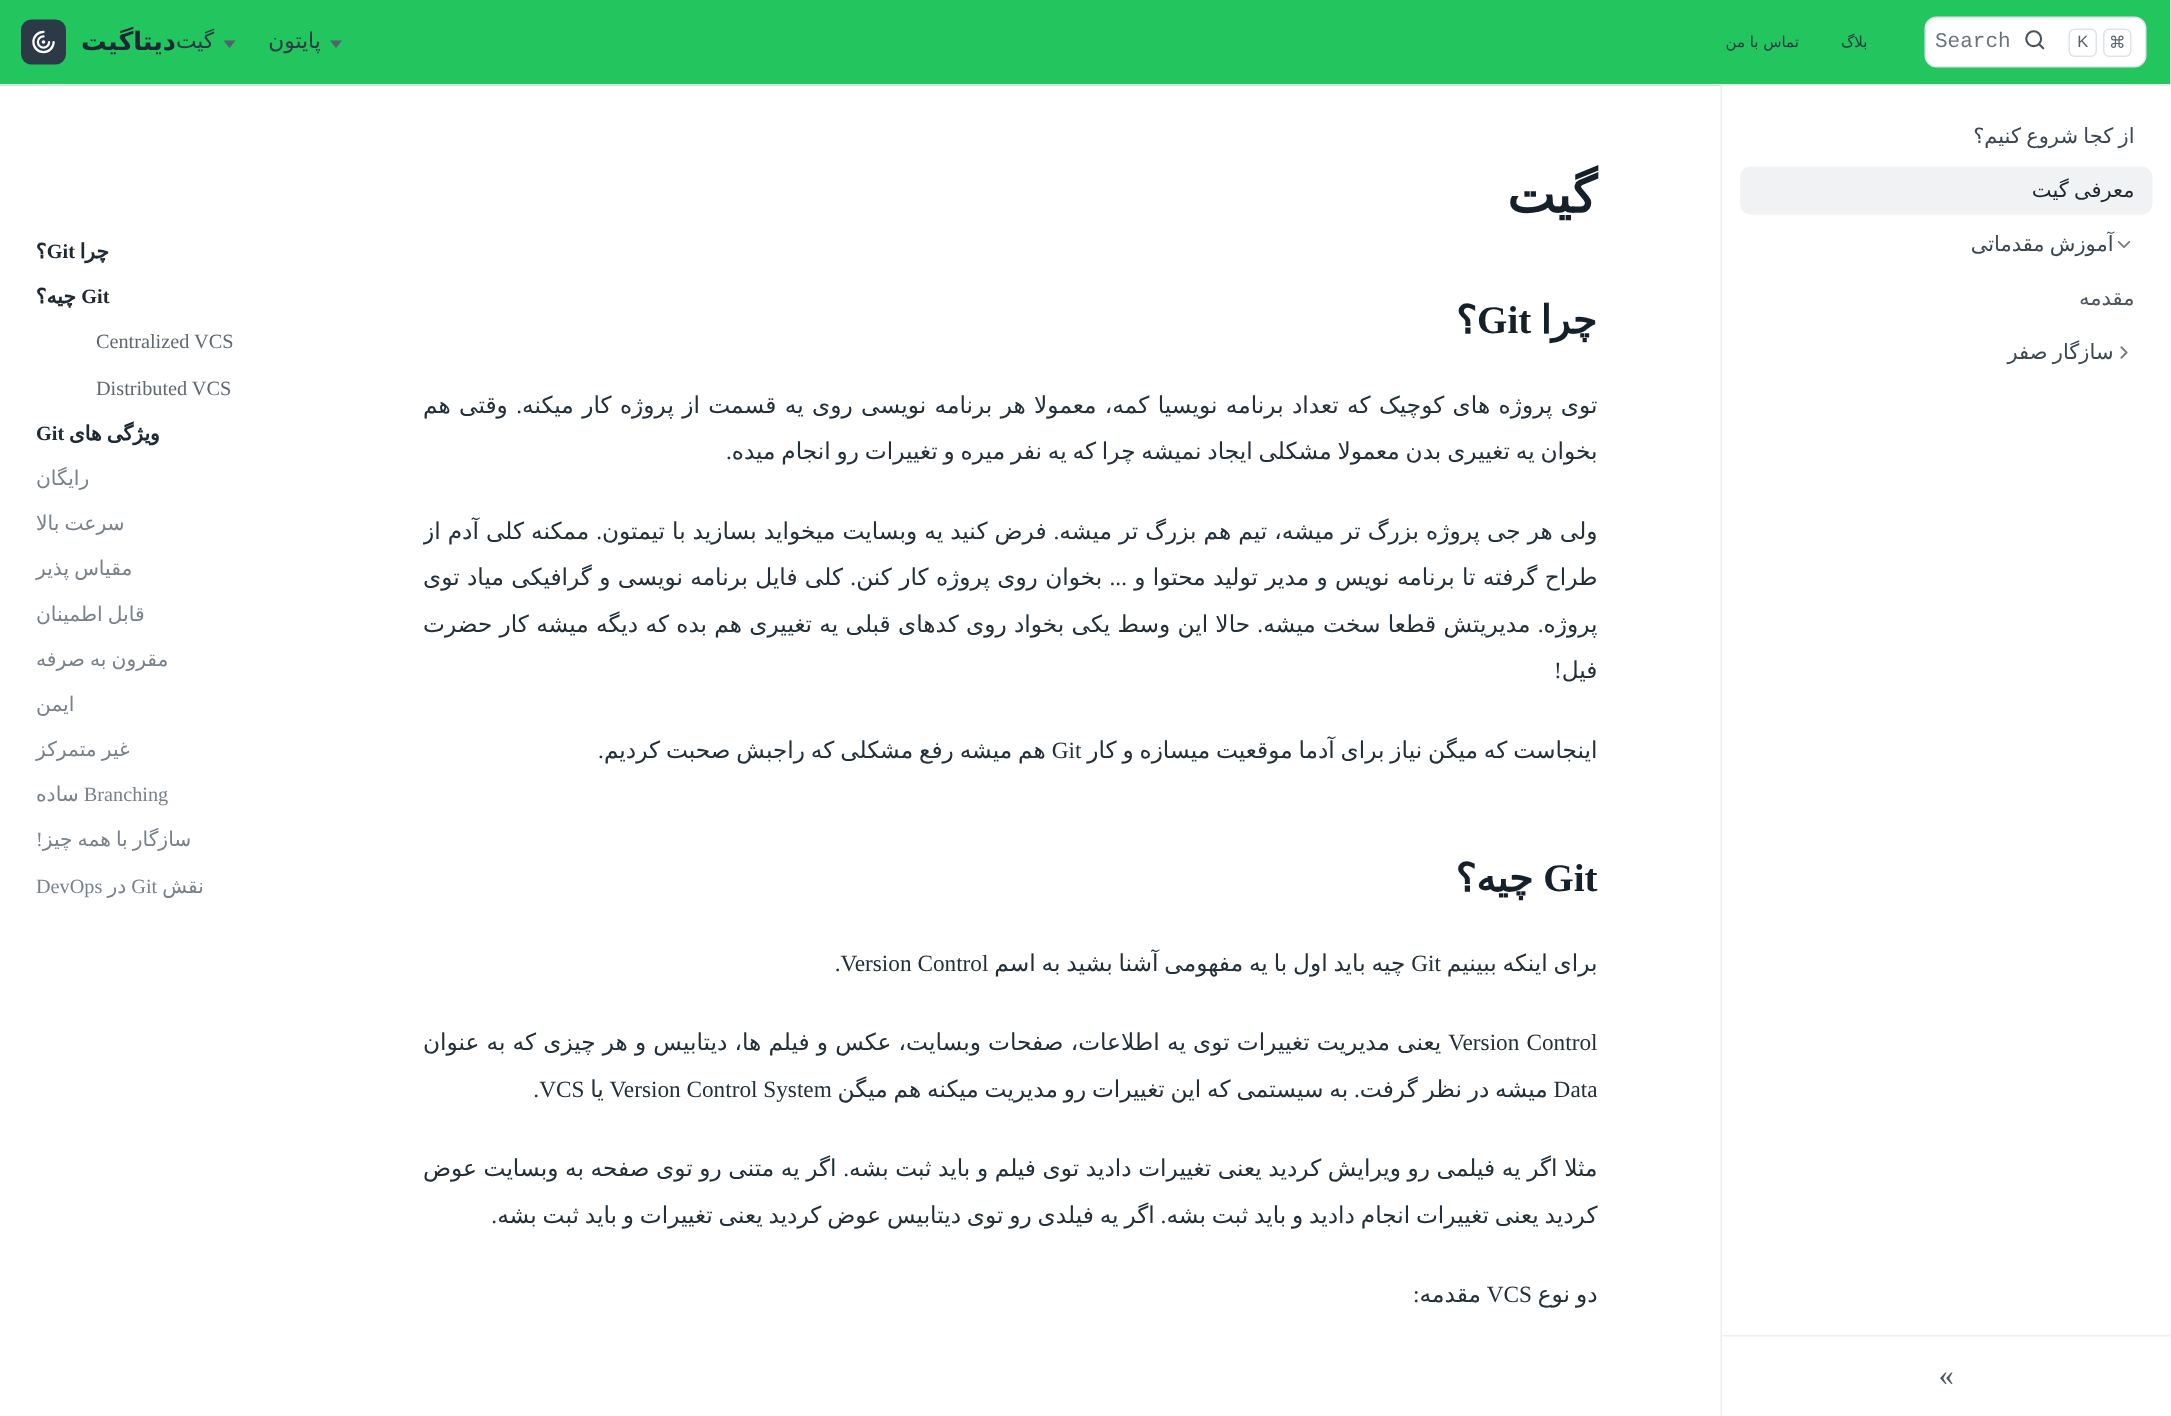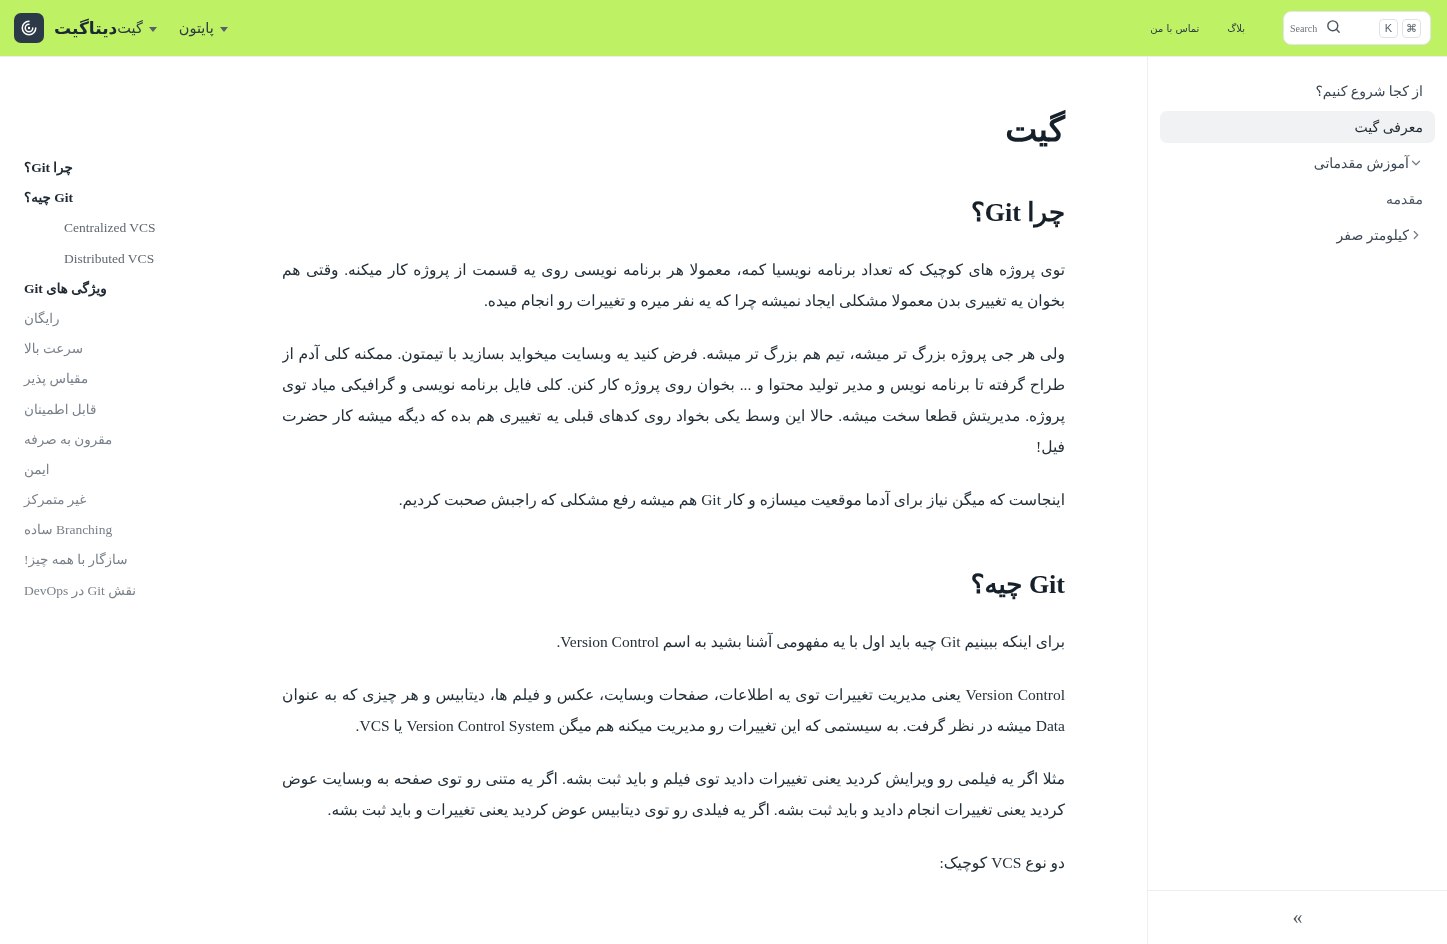--- a/index.html
+++ b/index.html
@@ -10,21 +10,21 @@
     font-family: "DejaVu Sans", "Liberation Sans", sans-serif;
     color: #1f2933;
     overflow: hidden;
   }
 
   
   .header {
     position: relative;
     height: 57px;
     width: 100%;
-    background: #bef264;
+    background: #22c55e;
     border-bottom: 1px solid #eceef1;
     display: flex;
     align-items: center;
     flex-direction: row-reverse;
     justify-content: space-between;
     padding: 0 16px 0 14px;
   }
   .brand {
     display: flex;
     flex-direction: row-reverse;
@@ -93,23 +93,23 @@
     cursor: text;
     margin-left: 10px;
   }
   .search-inner {
     display: flex;
     flex-direction: row;
     align-items: center;
     gap: 8px;
   }
   .search-ph {
-    font-size: 10px;
+    font-size: 14px;
     color: #6b747c;
-    font-family: Liberation Serif, serif;
+    font-family: Liberation Mono, monospace;
   }
   .kbd-group { display: flex; gap: 4px; }
   .kbd {
     min-width: 19px; height: 19px;
     border: 1px solid #dfe3e8;
     border-radius: 4px;
     background: #fff;
     font-size: 11px;
     color: #58626b;
     display: flex; align-items: center; justify-content: center;
@@ -308,42 +308,42 @@
     <div class="docnav-item sub">
       <span class="lbl">مقدمه</span>
     </div>
 
     <div class="docnav-item">
       <span class="chev">
         <svg width="14" height="14" viewBox="0 0 24 24" fill="none" stroke="#4a545e" stroke-width="2.2" stroke-linecap="round" stroke-linejoin="round">
             <path d="M9 6l6 6-6 6"></path>
           </svg>
       </span>
-      <span class="lbl">کیلومتر صفر</span>
+      <span class="lbl">سازگار صفر</span>
     </div>
 
     <div class="docnav-collapse">
       <span>»</span>
     </div>
   </nav>
 
   <main class="content">
     <div class="content-inner">
       <h1 class="page-title">گیت</h1>
 
       <h2 class="section">چرا Git؟</h2>
       <p class="para">توی پروژه های کوچیک که تعداد برنامه نویسیا کمه، معمولا هر برنامه نویسی روی یه قسمت از پروژه کار میکنه. وقتی هم بخوان یه تغییری بدن معمولا مشکلی ایجاد نمیشه چرا که یه نفر میره و تغییرات رو انجام میده.</p>
       <p class="para">ولی هر جی پروژه بزرگ تر میشه، تیم هم بزرگ تر میشه. فرض کنید یه وبسایت میخواید بسازید با تیمتون. ممکنه کلی آدم از طراح گرفته تا برنامه نویس و مدیر تولید محتوا و ... بخوان روی پروژه کار کنن. کلی فایل برنامه نویسی و گرافیکی میاد توی پروژه. مدیریتش قطعا سخت میشه. حالا این وسط یکی بخواد روی کدهای قبلی یه تغییری هم بده که دیگه میشه کار حضرت فیل!</p>
       <p class="para">اینجاست که میگن نیاز برای آدما موقعیت میسازه و کار Git هم میشه رفع مشکلی که راجبش صحبت کردیم.</p>
 
       <h2 class="section second">Git چیه؟</h2>
       <p class="para">برای اینکه ببینیم Git چیه باید اول با یه مفهومی آشنا بشید به اسم Version Control.</p>
       <p class="para">Version Control یعنی مدیریت تغییرات توی یه اطلاعات، صفحات وبسایت، عکس و فیلم ها، دیتابیس و هر چیزی که به عنوان Data میشه در نظر گرفت. به سیستمی که این تغییرات رو مدیریت میکنه هم میگن Version Control System یا VCS.</p>
       <p class="para">مثلا اگر یه فیلمی رو ویرایش کردید یعنی تغییرات دادید توی فیلم و باید ثبت بشه. اگر یه متنی رو توی صفحه به وبسایت عوض کردید یعنی تغییرات انجام دادید و باید ثبت بشه. اگر یه فیلدی رو توی دیتابیس عوض کردید یعنی تغییرات و باید ثبت بشه.</p>
-      <p class="para">دو نوع VCS کوچیک:</p>
+      <p class="para">دو نوع VCS مقدمه:</p>
 
     </div>
   </main>
 
   <aside class="toc">
     <div class="toc-item top">چرا Git؟</div>
     <div class="toc-item top">Git چیه؟</div>
     <div class="toc-item lvl2">Centralized VCS</div>
     <div class="toc-item lvl2">Distributed VCS</div>
     <div class="toc-item top">ویژگی های Git</div>

